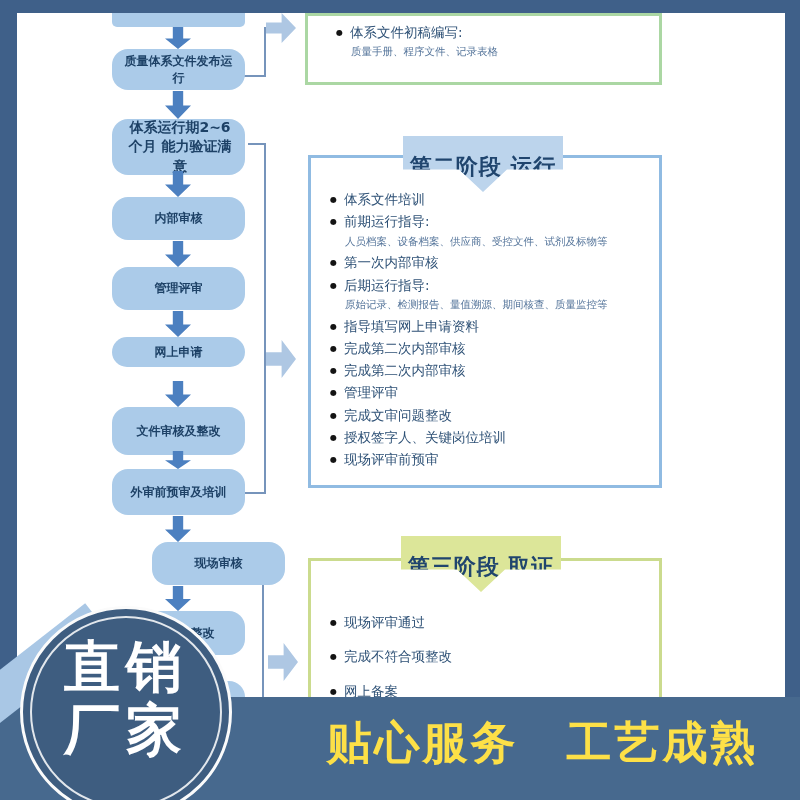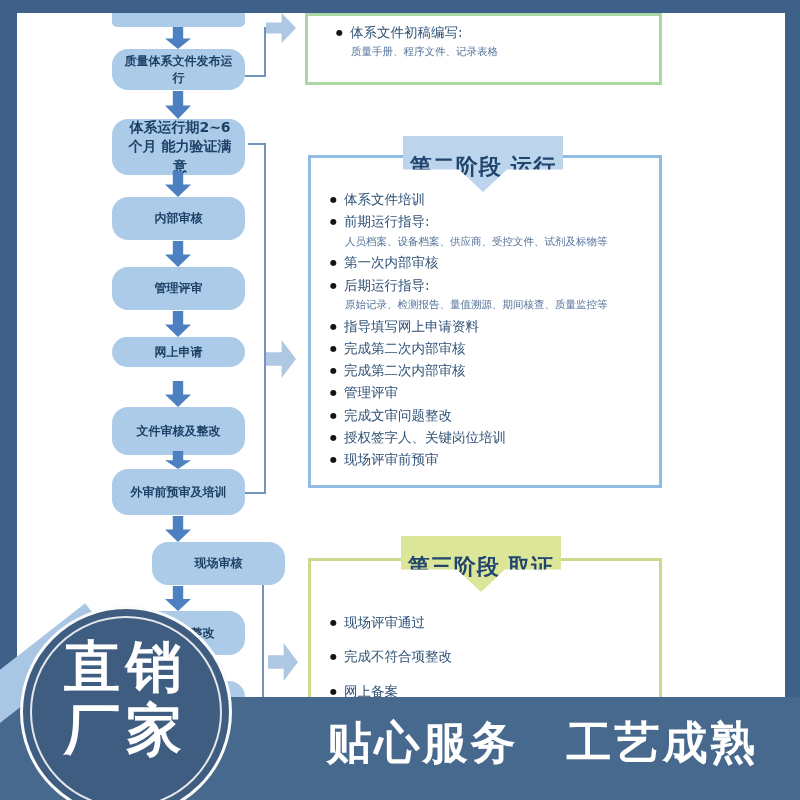--- a/index.html
+++ b/index.html
@@ -32,21 +32,21 @@
   #banner3{left:401px;top:536px;background:#dce699;}
   .banner span{display:block;margin-top:5px;font-size:22px;font-weight:bold;color:#20456e;letter-spacing:1px;}
   
   .blist{position:absolute;z-index:2;}
   .bmain{font-size:13.5px;color:#2e5176;line-height:1.5;margin-bottom:2px;white-space:nowrap;}
   .bmain::before{content:"●";font-size:8px;margin-right:7px;color:#141414;vertical-align:2px;}
   .bsub{font-size:10.5px;color:#54749a;line-height:1.5;margin:0 0 3px 15px;white-space:nowrap;}
   #stage3-list .bmain{margin-bottom:14px;}
   
   #bar{position:absolute;left:0;top:697px;width:800px;height:103px;background:#47698e;z-index:5;}
-  #slogan{position:absolute;left:290px;right:5px;top:16px;text-align:center;color:#ffffff;
+  #slogan{position:absolute;left:290px;right:5px;top:16px;text-align:center;color:#fde047;
           font-size:45px;font-weight:bold;letter-spacing:3px;white-space:nowrap;}
   
   #wedge{position:absolute;left:-36px;top:645px;width:150px;height:42px;background:#a9c7e5;
          transform:rotate(-38deg);z-index:6;}
   #badge{position:absolute;left:20px;top:606px;width:212px;height:212px;border-radius:50%;
          background:#3e5d80;border:3px solid #fbfbfb;box-sizing:border-box;z-index:7;
          display:flex;flex-direction:column;align-items:center;justify-content:center;
          padding-bottom:26px;}
   #badge::before{content:"";position:absolute;inset:7px;border:2px solid rgba(255,255,255,.85);
          border-radius:50%;}

